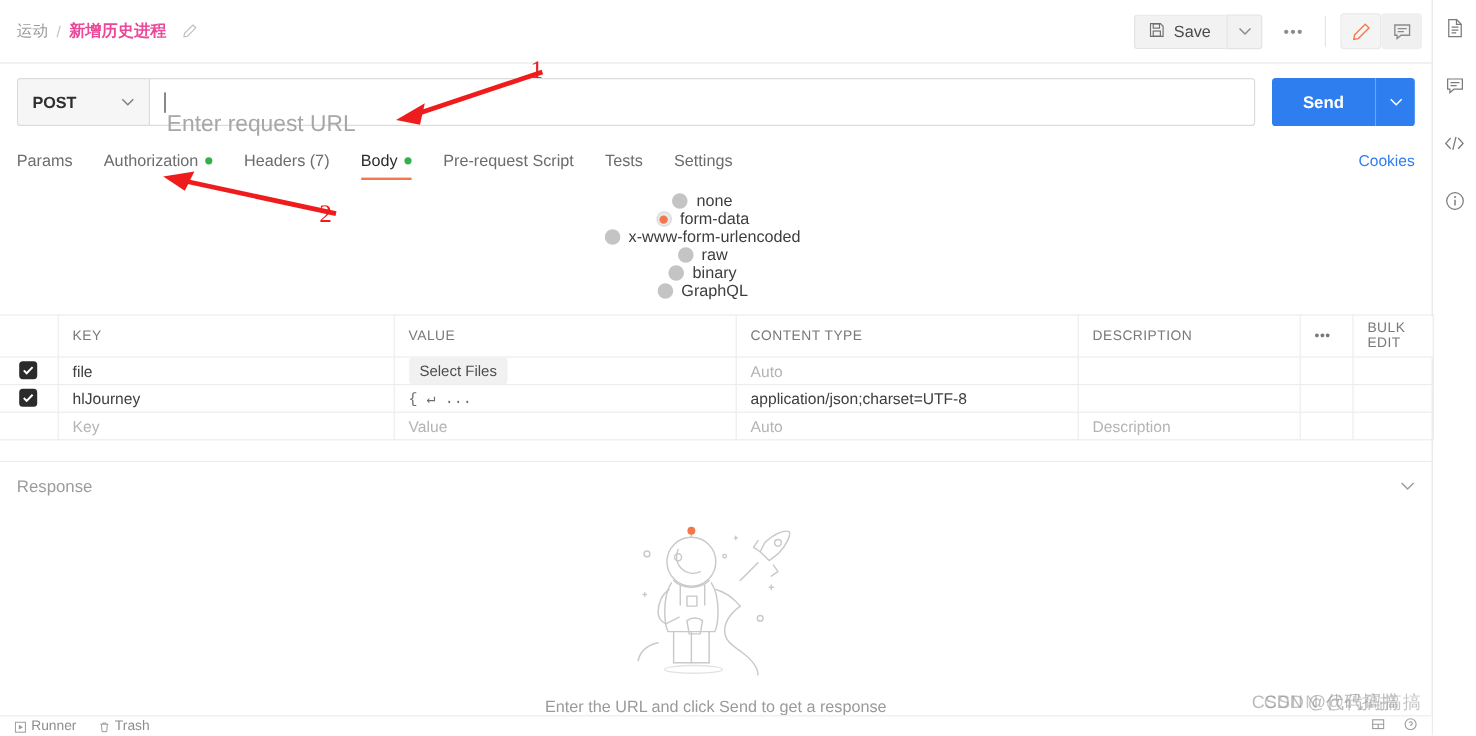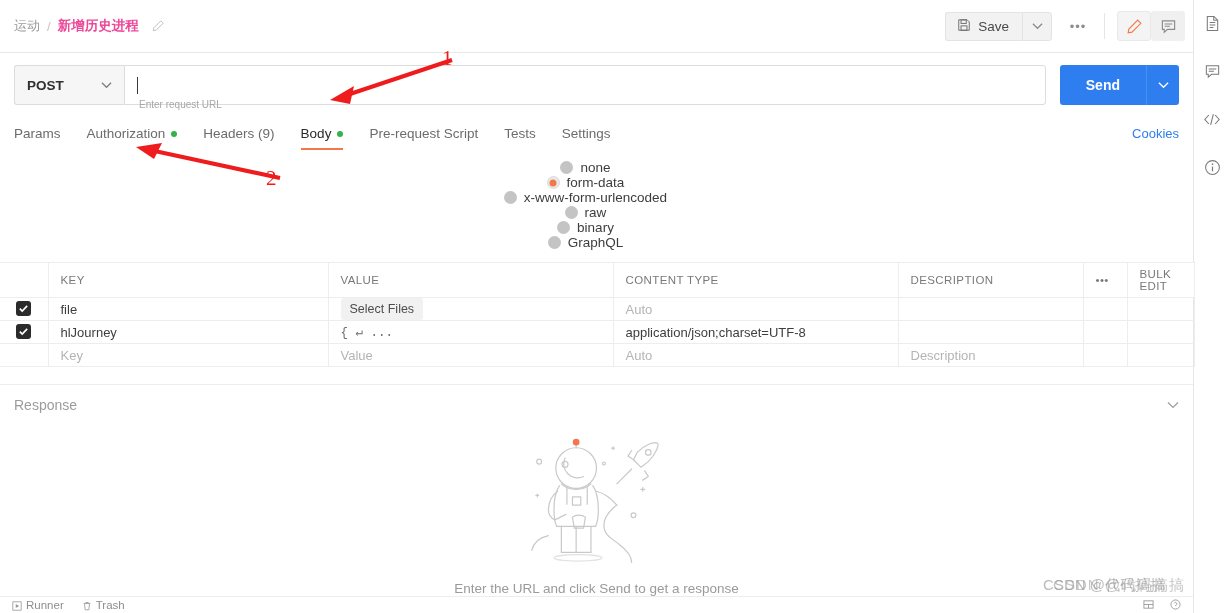--- a/index.html
+++ b/index.html
@@ -56,21 +56,21 @@
     border-radius: 3px 0 0 3px; background: #f6f6f6;
     display: flex; align-items: center; justify-content: space-between;
     padding: 0 12px; font-weight: bold; font-size: 13.5px; color: #2f2f2f; cursor: pointer;
   }
   .urlbox {
     flex: 1; height: 40px; border: 1px solid #dcdcdc; border-radius: 0 3px 3px 0;
     display: flex; align-items: center; padding: 0 12px; background: #fff;
     position: relative; cursor: text;
   }
   .caret-bar { width: 1px; height: 17px; background: #3a3a3a; margin-right: 1px; }
-  .url-ph { color: #a7a7a7; font-size: 10px; margin-top: 38px; }
+  .url-ph { color: #a7a7a7; font-size: 19px; margin-top: 38px; }
   .send-wrap { display: flex; margin-left: 14px; }
   .send-btn {
     background: #2e7ef0; color: #fff; font-weight: bold; font-size: 14px;
     height: 40px; padding: 0 26px; border-radius: 3px 0 0 3px;
     display: flex; align-items: center; cursor: pointer;
   }
   .send-caret {
     background: #2e7ef0; color: #fff; width: 33px; height: 40px; border-radius: 0 3px 3px 0;
     display: flex; align-items: center; justify-content: center; cursor: pointer;
     border-left: 1px solid #4a90f2;
@@ -246,21 +246,21 @@
 
     <div class="tabs">
       <div class="tab">
         <span>Params</span>
       </div>
       <div class="tab">
         <span>Authorization</span>
         <span class="dot"></span>
       </div>
       <div class="tab">
-        <span>Headers (9)</span>
+        <span>Headers (7)</span>
       </div>
       <div class="tab active">
         <span>Body</span>
         <span class="dot"></span>
       </div>
       <div class="tab">
         <span>Pre-request Script</span>
       </div>
       <div class="tab">
         <span>Tests</span>

